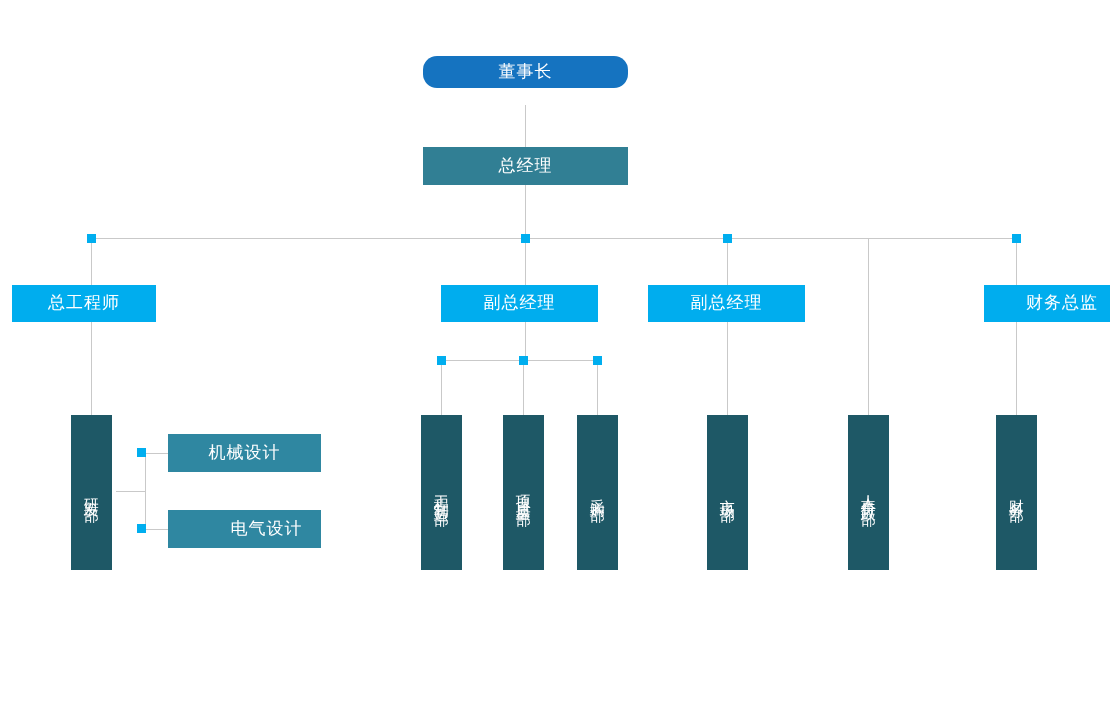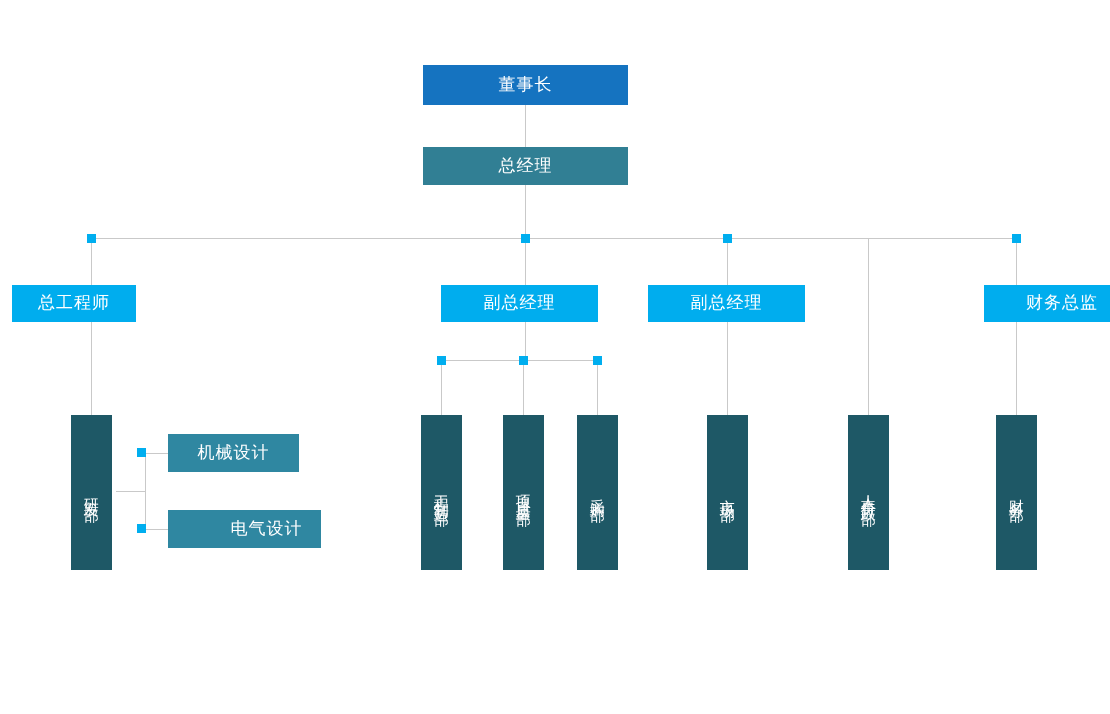--- a/index.html
+++ b/index.html
@@ -106,49 +106,49 @@
 
   <div class="conn-v" style="left:1016px; top:322px; height:93px;"></div>
 
   <div class="conn-h" style="left:116px; top:491px; width:30px;"></div>
   <div class="conn-v" style="left:145px; top:453px; height:77px;"></div>
   <div class="conn-h" style="left:145px; top:453px; width:24px;"></div>
   <div class="conn-h" style="left:145px; top:529px; width:24px;"></div>
   <div class="node-dot" style="left:137px; top:448px;"></div>
   <div class="node-dot" style="left:137px; top:524px;"></div>
 
-  <div class="box box-h c-chair" style="left:423px; top:65px; width:205px; height:40px;">
+  <div class="box box-h c-chair" style="left:423px; top:56px; width:205px; height:32px;border-radius:14px;">
     <span>董事长</span>
   </div>
 
   <div class="box box-h c-gm" style="left:423px; top:147px; width:205px; height:38px;">
     <span>总经理</span>
   </div>
 
-  <div class="box box-h c-exec" style="left:12px; top:285px; width:124px; height:37px;">
+  <div class="box box-h c-exec" style="left:12px; top:285px; width:144px; height:37px;">
     <span>总工程师</span>
   </div>
 
   <div class="box box-h c-exec" style="left:441px; top:285px; width:157px; height:37px;">
     <span>副总经理</span>
   </div>
 
   <div class="box box-h c-exec" style="left:648px; top:285px; width:157px; height:37px;">
     <span>副总经理</span>
   </div>
 
   <div class="box box-h c-exec" style="left:984px; top:285px; width:156px; height:37px;">
     <span>财务总监</span>
   </div>
 
   <div class="box box-v c-dept" style="left:71px; top:415px; width:41px; height:155px;">
     <span>研发部</span>
   </div>
 
-  <div class="box box-h c-sub" style="left:168px; top:434px; width:131px; height:38px;">
+  <div class="box box-h c-sub" style="left:168px; top:434px; width:153px; height:38px;">
     <span>机械设计</span>
   </div>
 
   <div class="box box-h c-sub" style="left:168px; top:510px; width:153px; height:38px;padding-left:44px;">
     <span>电气设计</span>
   </div>
 
   <div class="box box-v c-dept" style="left:421px; top:415px; width:41px; height:155px;">
     <span>工程制造部</span>
   </div>

